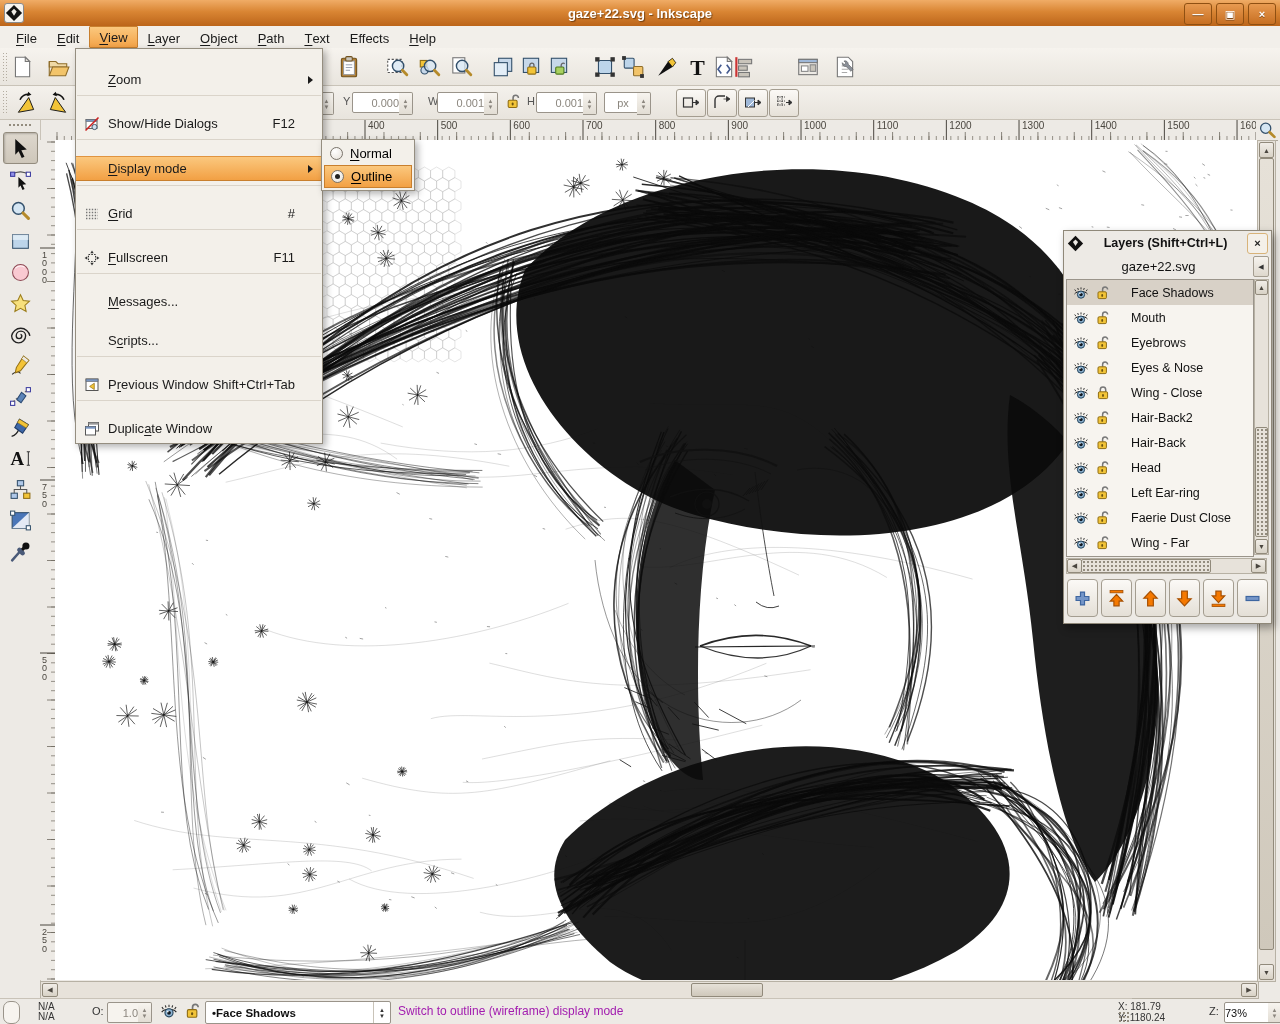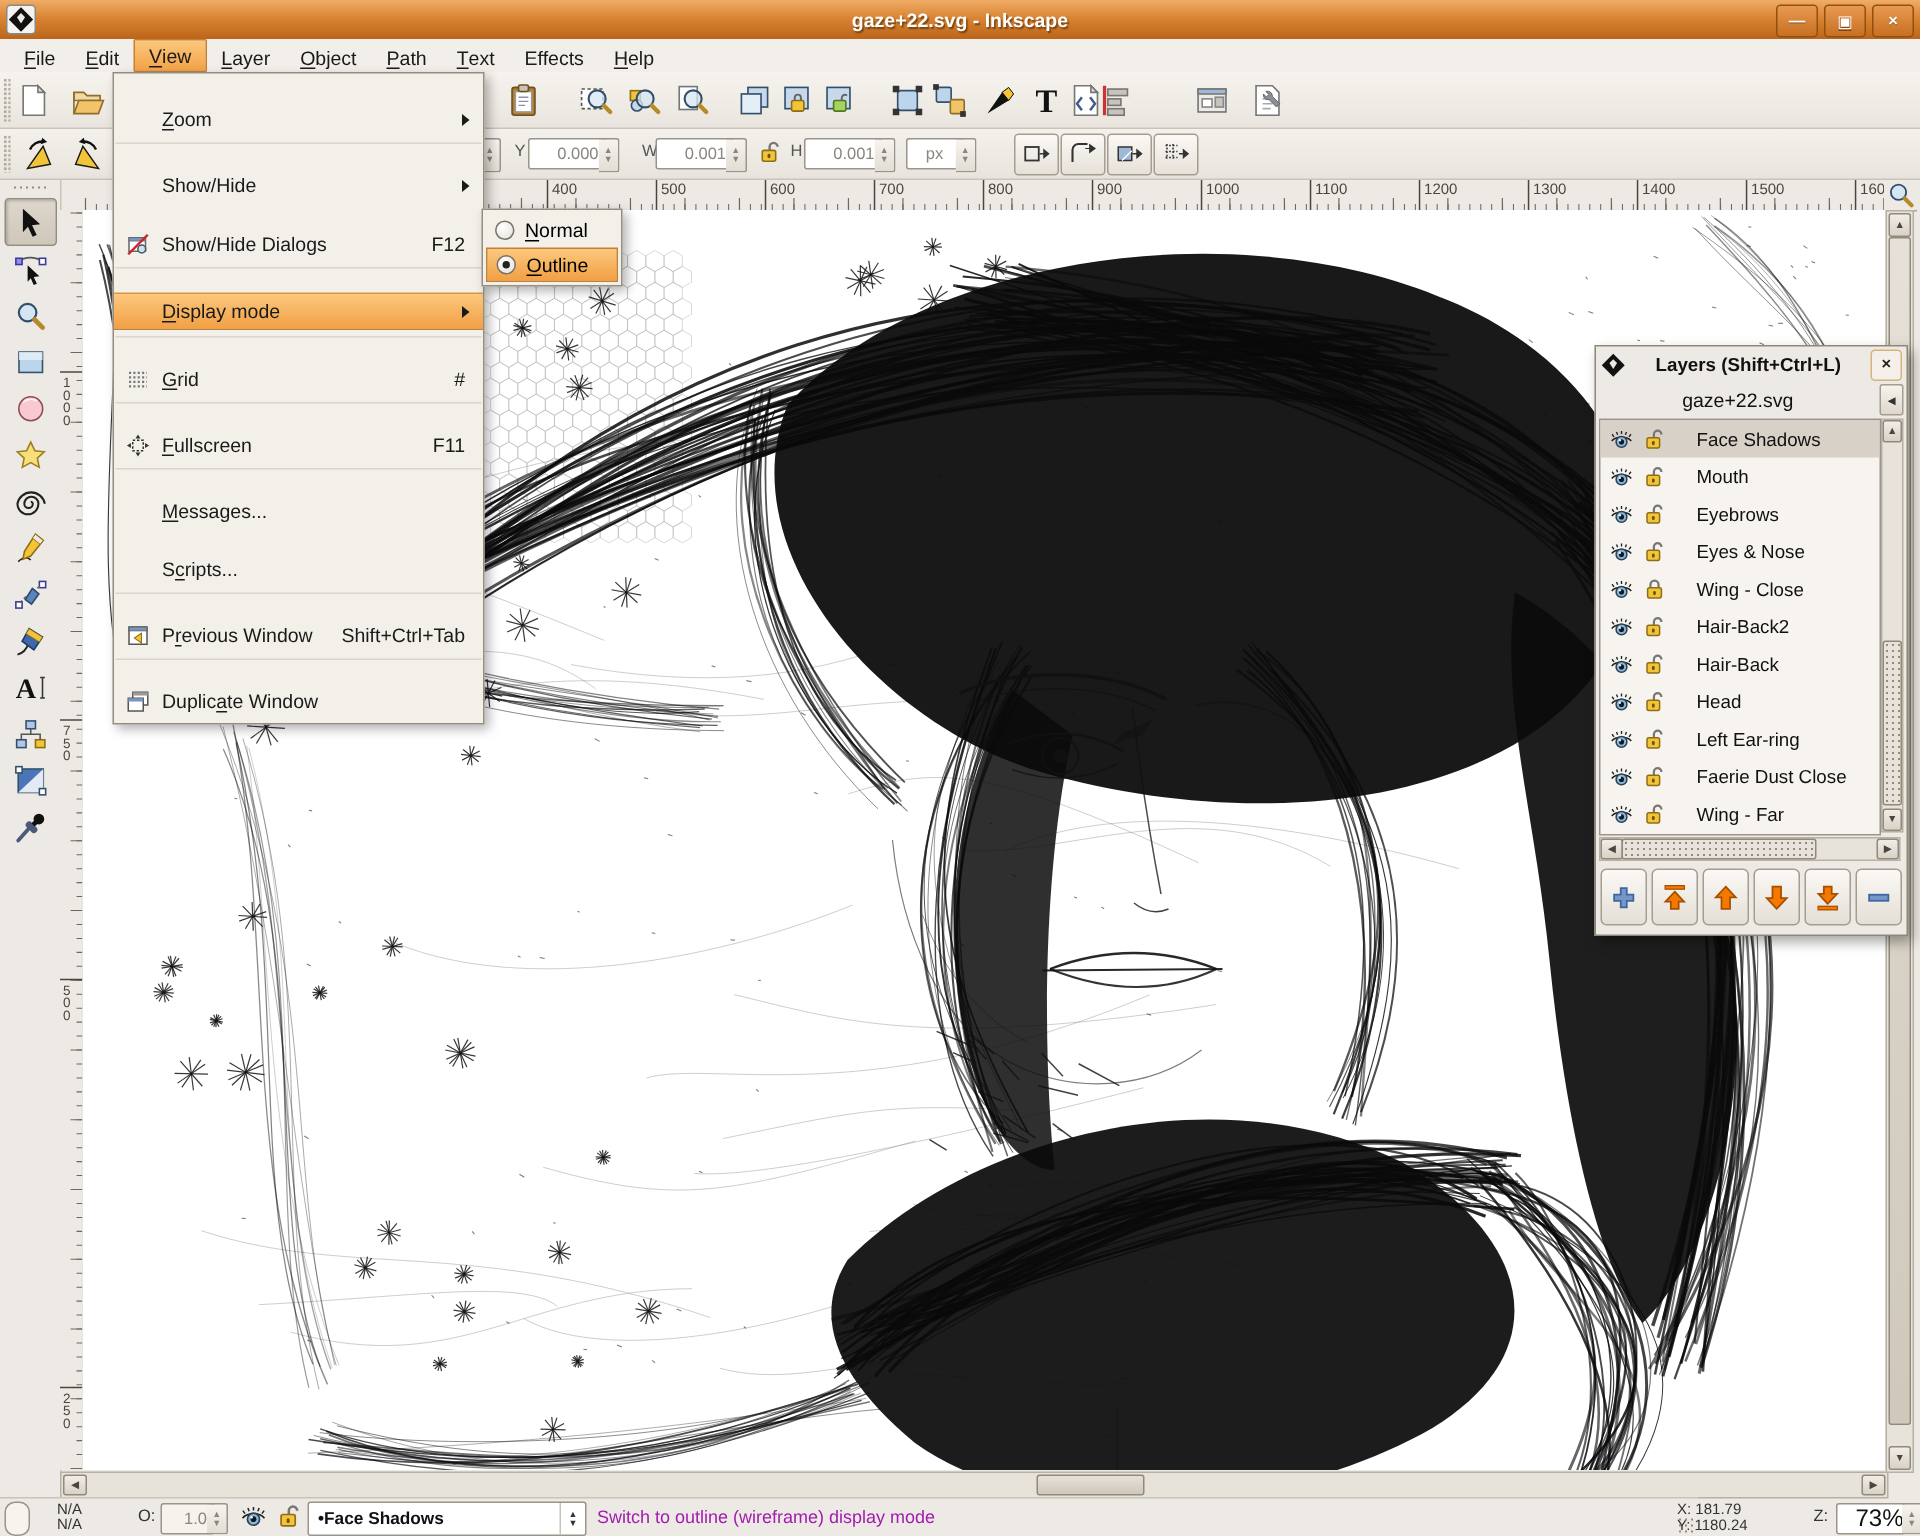--- a/index.html
+++ b/index.html
@@ -65,21 +65,21 @@
   .sb-arrow{position:absolute;background:linear-gradient(#F1EDE7,#D8D2C6);border:1px solid #918A7B;border-radius:2px;
     color:#4A463F;font-size:7px;display:flex;align-items:center;justify-content:center;}
   .grip-dots{background-image:radial-gradient(#938C7E 1px,transparent 1px);background-size:4px 4px;}
   
   #view-menu{left:75px;top:48px;width:246px;background:#F3F0EA;border:1px solid #958E80;
     box-shadow:3px 3px 7px rgba(0,0,0,.3);padding:3px 0;z-index:60;}
   .mi{height:23px;display:flex;align-items:center;font-size:13px;color:#1a1a1a;margin-top:16px;}
   .mi .mic{width:32px;display:flex;align-items:center;justify-content:center;flex:none;}
   .mi .mic svg{width:16px;height:16px;}
   .mi .mlbl{flex:1;white-space:nowrap;}
-  .mi .msc{padding-right:12px;font-size:13px;text-align:right;}
+  .mi .msc{padding-right:27px;font-size:13px;text-align:right;}
   .mi .marr{width:0;height:0;border-left:5px solid #1a1a1a;border-top:4px solid transparent;
     border-bottom:4px solid transparent;margin-right:9px;}
   .mi.hl{background:linear-gradient(#FBC87E,#F2A044);border-top:1px solid #E09440;border-bottom:1px solid #C87F2E;}
   .msep{height:1px;background:#DAD4CA;margin:4px 1px;}
   #dm-submenu{left:321px;top:139px;width:88px;background:#F3F0EA;border:1px solid #958E80;
     box-shadow:3px 3px 7px rgba(0,0,0,.3);padding:2px;z-index:61;}
   .smi{height:23px;display:flex;align-items:center;font-size:13px;gap:7px;padding:0 6px;}
   .smi.hl{background:linear-gradient(#FBC87E,#F2A044);border:1px solid #C87F2E;height:21px;}
   .radio{width:11px;height:11px;border-radius:50%;border:1px solid #79736A;flex:none;
     background:radial-gradient(circle at 35% 30%,#fff,#E5E0D8);position:relative;}
@@ -114,21 +114,21 @@
   #style-swatch{left:3px;top:2px;width:15px;height:21px;background:#F7F4EF;border:1px solid #9A948A;border-radius:7px;}
   .fs-lines{line-height:10px;font-size:10px;text-align:left;}
   #layer-combo{left:205px;top:2px;width:184px;height:21px;background:#fff;border:1px solid #9A948A;
     border-radius:2px;display:flex;align-items:center;}
   #layer-combo .cname{flex:1;font-weight:bold;font-size:11.5px;padding-left:6px;color:#111;}
   #layer-combo .carr{width:16px;border-left:1px solid #C9C3B8;height:100%;display:flex;flex-direction:column;
     align-items:center;justify-content:center;font-size:6px;line-height:6px;color:#333;}
   #coords{left:1118px;top:2px;width:88px;text-align:left;font-size:10px;line-height:11px;}
   #zoombox{left:1224px;top:3px;width:44px;height:19px;background:#fff;border:1px solid #9A948A;border-radius:2px;
     display:flex;align-items:center;}
-  #zoombox .zv{flex:1;text-align:right;font-size:16px;color:#111;}
+  #zoombox .zv{flex:1;text-align:left;font-size:11px;color:#111;}
   #resize-grip{right:1px;bottom:1px;width:13px;height:13px;}
 </style>
 </head>
 <body>
 
 <div id="titlebar" class="abs">
   <div id="win-icon">
       <svg viewBox="0 0 16 16" width="100%" height="100%">
         <path d="M8 .8L15.2 8 8 15.2.8 8z" fill="#111"></path>
         <path d="M8 4.2l2.4 2.4L8 10.4 5.6 6.6z" fill="#EDEAE5"></path>
@@ -1930,25 +1930,20 @@
 </div>
 
 <div id="view-menu" class="abs">
     <div class="mi">
       <span class="mic"></span>
       <span class="mlbl"><u>Z</u>oom</span>
       <span class="marr"></span>
     </div>
     <div class="msep"></div>
     <div class="mi">
-      <span class="mic"></span>
-      <span class="mlbl">Show/Hide</span>
-      <span class="marr"></span>
-    </div>
-    <div class="mi">
       <span class="mic">
         <svg viewBox="0 0 16 16" width="100%" height="100%">
           <rect x="2" y="3.5" width="11" height="9" fill="#fff" stroke="#666"></rect>
           <rect x="2" y="3.5" width="11" height="2.2" fill="#7A96C0" stroke="#666" stroke-width=".5"></rect>
           <circle cx="10.5" cy="11" r="2.6" fill="#CFE0EF" stroke="#456"></circle>
           <path d="M1.5 14.5L14.5 1.5" stroke="#C22" stroke-width="1.6"></path>
         </svg>
       </span>
       <span class="mlbl">Show/Hide Dialogs</span>
       <span class="msc">F12</span>

